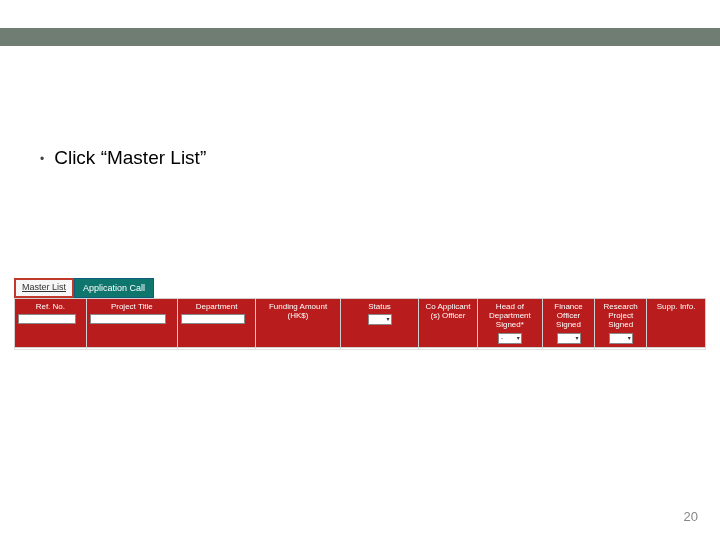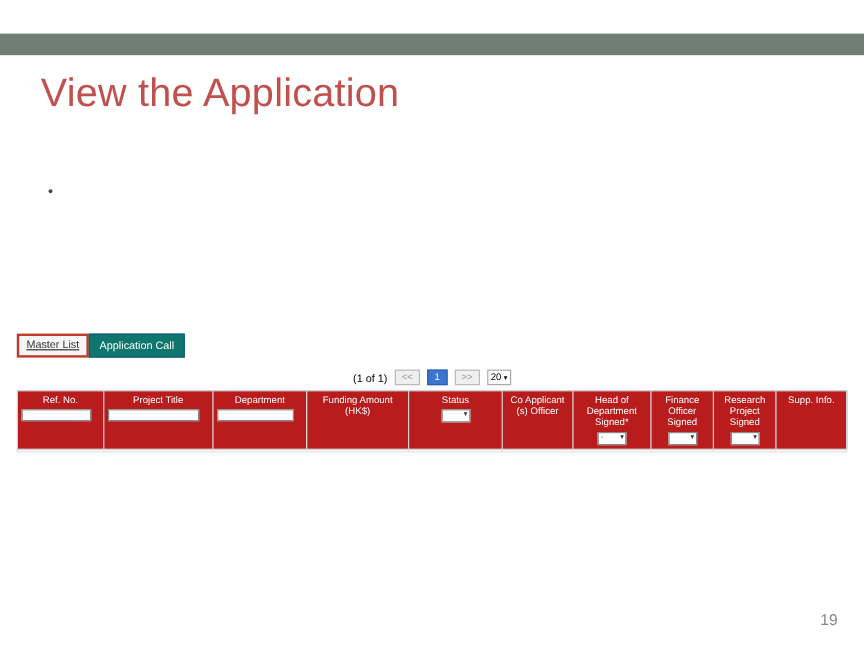--- a/index.html
+++ b/index.html
@@ -37,44 +37,34 @@
   .col-supp { width: 9%; }
   .underline-row td { border: 1px solid #e1e1e1; height: 2px; padding:0; }
   .pagenum { position: absolute; bottom: 16px; right: 22px; font-size: 13px; color: #878787; }
 </style>
 </head>
 <body>
 
 <div class="slide">
   <div class="topbar"></div>
 
-  <h1 class="title">View the Application</h1>
 
   <div class="body">
     <div class="bullet-row">
       <span class="bullet-dot">•</span>
+      <span>Click “Master List”</span>
     </div>
   </div>
 
   <div class="screenshot">
     <div class="tabs">
       <div class="tab-master">Master List</div>
       <div class="tab-app">Application Call</div>
     </div>
 
-    <div class="pager">
-      <span>(1 of 1)</span>
-      <span class="pager-btn">&lt;&lt;</span>
-      <span class="pager-cur">1</span>
-      <span class="pager-btn">&gt;&gt;</span>
-      <span class="pager-sel">
-        <span>20</span>
-        <span class="car">▾</span>
-      </span>
-    </div>
 
     <table class="tbl">
       <colgroup>
         <col class="col-ref">
           <col class="col-title">
           <col class="col-dept">
           <col class="col-fund">
           <col class="col-status">
         <col class="col-coapp">
           <col class="col-hod">
@@ -141,14 +131,14 @@
             <td></td>
             <td></td>
             <td></td>
             <td></td>
             <td></td>
         </tr>
       </tbody>
     </table>
   </div>
 
-  <div class="pagenum">19</div>
+  <div class="pagenum">20</div>
 </div>
 
 </body></html>

